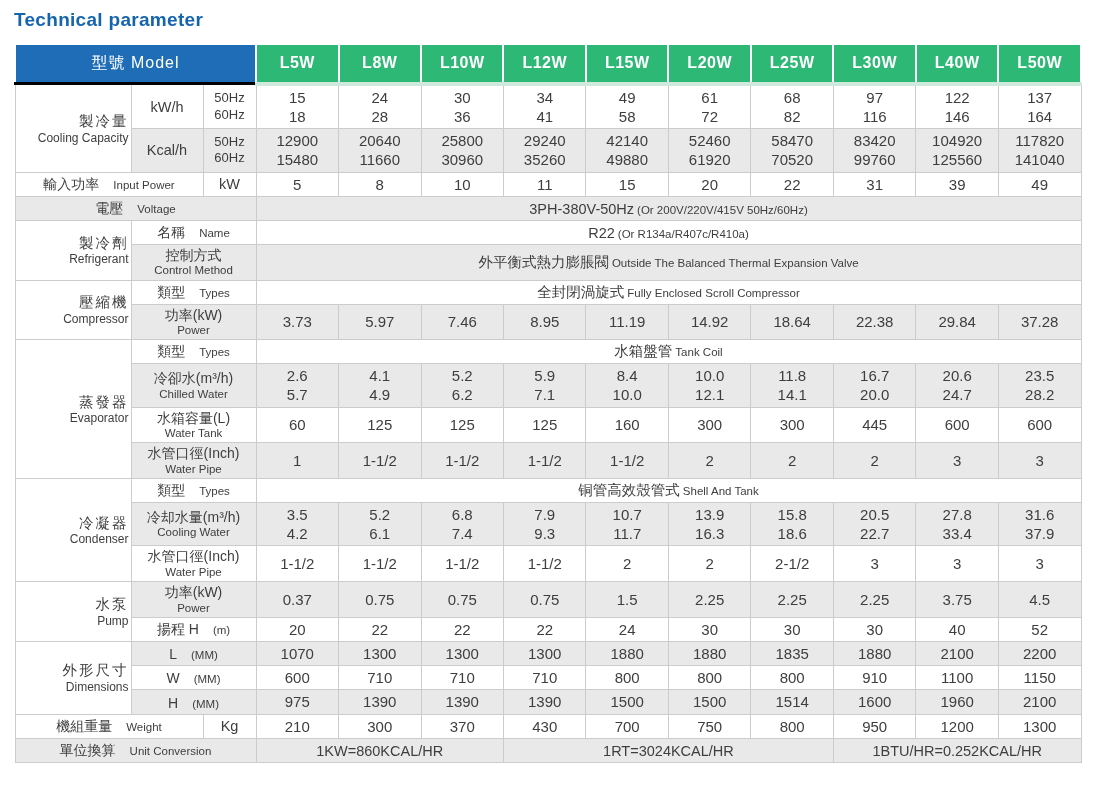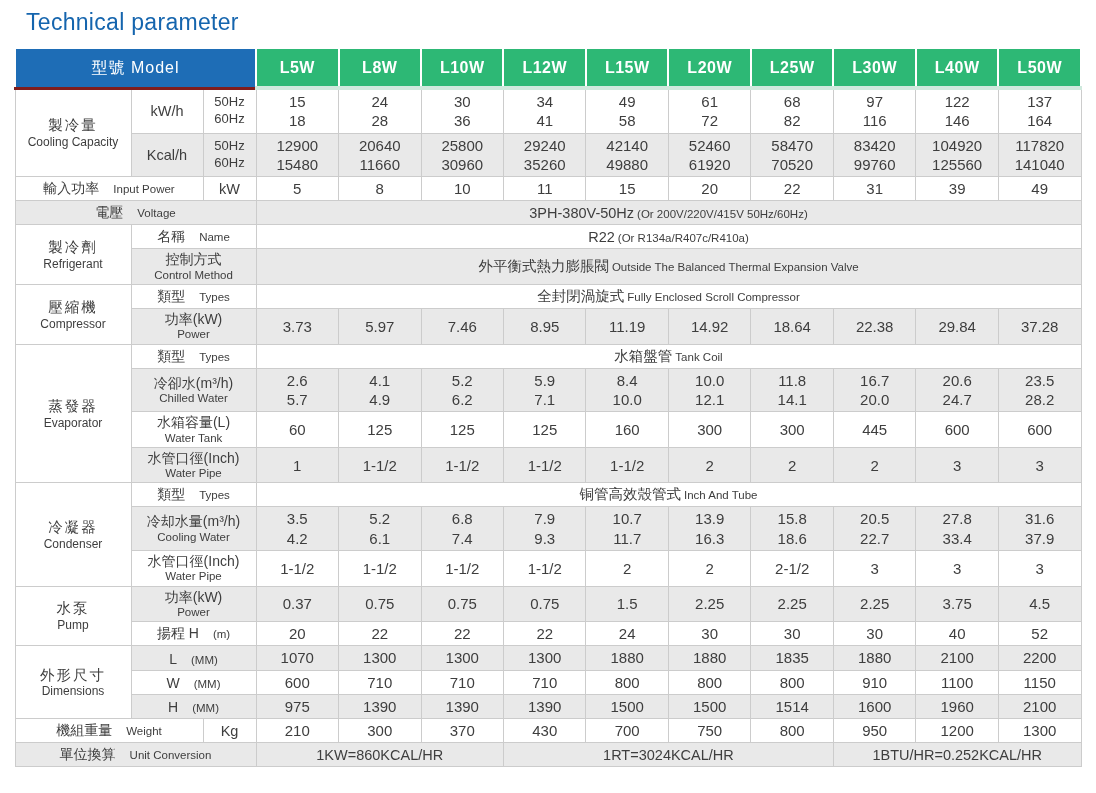--- a/index.html
+++ b/index.html
@@ -7,39 +7,39 @@
     width:1096px;height:793px;overflow:hidden;background:#ffffff;
     font-family:"Liberation Sans","DejaVu Sans",sans-serif;
     box-sizing:border-box;
   }
   .page{padding:9px 14px 0 14px;}
   .title-zh{
     font-size:29px;font-weight:bold;letter-spacing:3px;line-height:1.2;
     color:var(--title-green,#2bb673);
   }
   .title-en{
-    font-size:23px;font-weight:normal;letter-spacing:.3px;line-height:1.1;
-    color:var(--title-blue,#1565ae);margin:1px 0 12px 12px;
+    font-size:19px;font-weight:bold;letter-spacing:.3px;line-height:1.1;
+    color:var(--title-blue,#1565ae);margin:1px 0 12px 0;
   }
   table.spec{border-collapse:collapse;table-layout:fixed;width:1068px;}
   thead th{
     background:var(--hdr-green,#2db875);color:#fff;font-size:16px;font-weight:bold;
     height:37px;border:2px solid #fff;border-bottom:4px solid #cfe9dd;
     padding:0;text-align:center;vertical-align:middle;letter-spacing:.5px;
   }
   thead th.model-h{
     background:var(--hdr-blue,#1e6db6);font-weight:normal;font-size:16px;
-    border-bottom:3px solid #7f1d1d;letter-spacing:1px;
+    border-bottom:3px solid #000000;letter-spacing:1px;
   }
   tbody td{
     border:1px solid #cccccc;background:#fff;color:#3e3e3e;
     text-align:center;vertical-align:middle;padding:2px;font-size:15px;
   }
   tr.shade td{background:var(--shade,#e9e9e9);}
-  td.cat{background:#fff !important;}
+  td.cat{background:#fff !important;text-align:right;}
   .cat .zh{font-size:14.5px;letter-spacing:2px;line-height:1.3;}
   .cat .en{font-size:12px;line-height:1.2;}
   .lab .zh{font-size:14px;line-height:1.25;}
   .lab .en{font-size:11.5px;line-height:1.15;}
   .zh-i{font-size:14px;}
   .en-i{font-size:11.5px;margin-left:14px;}
   td.plain{font-size:14.5px;}
   td.freq{font-size:13px;line-height:1.3;padding:1px;}
   td.val{font-size:15px;line-height:1.28;}
   td.spanval .main{font-size:14.5px;text-align:right;}
@@ -324,21 +324,21 @@
           <td class="val">2</td>
           <td class="val">3</td>
           <td class="val">3</td>
         </tr>
         <tr>
           <td rowspan="3" class="cat">
             <div class="zh">冷凝器</div>
             <div class="en">Condenser</div>
           </td>
           <td colspan="2" class="lab"><span class="zh-i">類型</span><span class="en-i">Types</span></td>
-          <td colspan="10" class="spanval"><span class="main">铜管高效殼管式</span><span class="sub">Inch And Tube</span></td>
+          <td colspan="10" class="spanval"><span class="main">铜管高效殼管式</span><span class="sub">Shell And Tank</span></td>
         </tr>
         <tr class="shade">
           <td colspan="2" class="lab">
             <div class="zh">冷却水量(m³/h)</div>
             <div class="en">Cooling Water</div>
           </td>
           <td class="val">
             <div class="">3.5</div>
             <div class="">4.2</div>
           </td>

